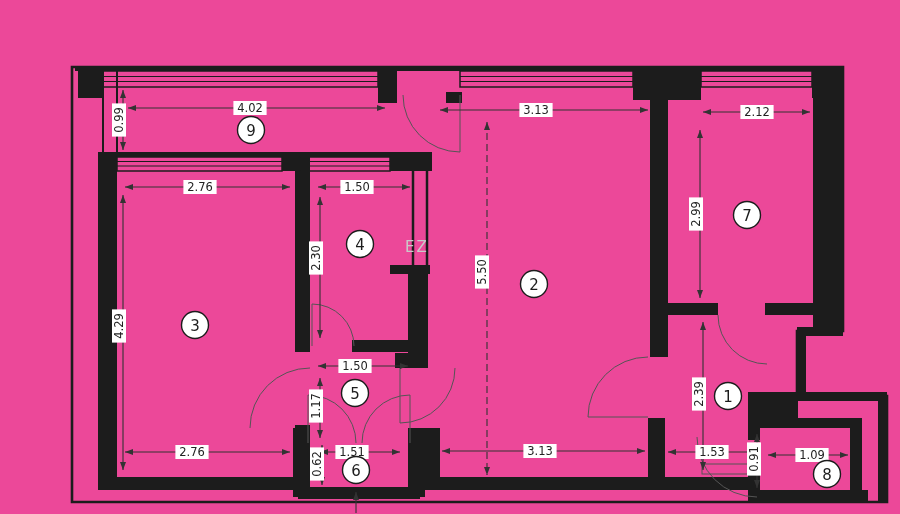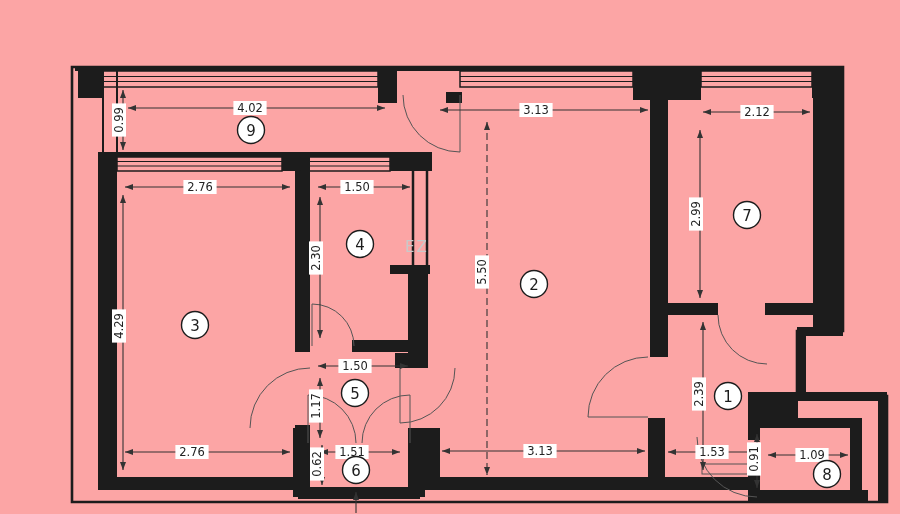--- a/index.html
+++ b/index.html
@@ -1,16 +1,16 @@
 <!DOCTYPE html>
 <html><head>
 <meta charset="utf-8">
 <style>
   html,body{margin:0;padding:0;background:#ffffff;}
-  .stage{position:relative;width:900px;height:514px;background:#fca5a5;overflow:hidden;
+  .stage{position:relative;width:900px;height:514px;background:#ec4899;overflow:hidden;
          font-family:"DejaVu Sans","Liberation Sans",sans-serif;}
   svg{position:absolute;left:0;top:0;}
   .wall{fill:#1c1c1c;stroke:none;}
   .wline{stroke:#1c1c1c;fill:none;}
   .dimline{stroke:#333333;stroke-width:1.1;fill:none;}
   .dimlabel{font-size:11.5px;fill:#222222;}
   .roomnum{font-size:15px;fill:#1c1c1c;}
   .roomcircle{fill:#ffffff;stroke:#1c1c1c;stroke-width:1.4;}
   .labelbg{fill:#ffffff;}
   .arc{stroke:#555555;stroke-width:1;fill:none;}

